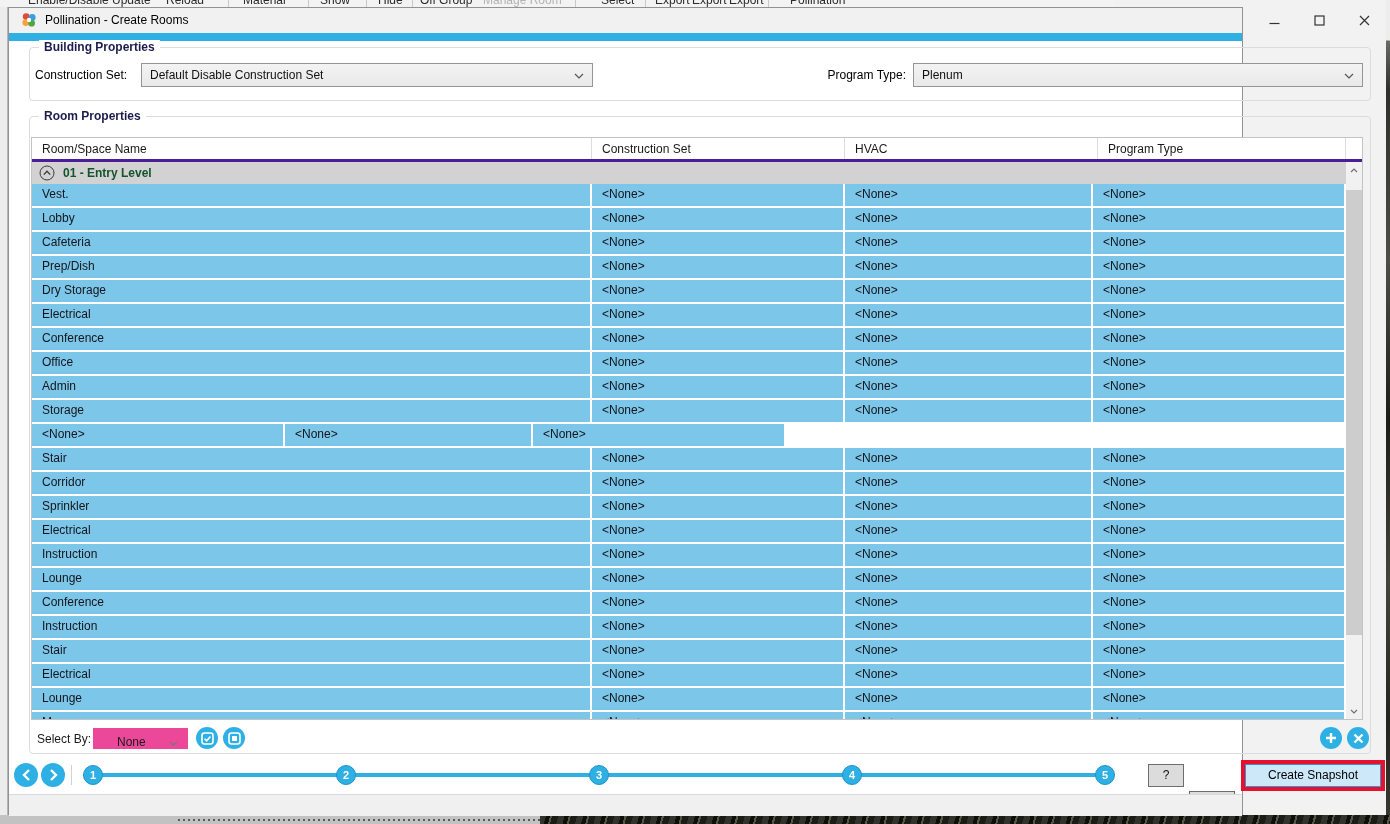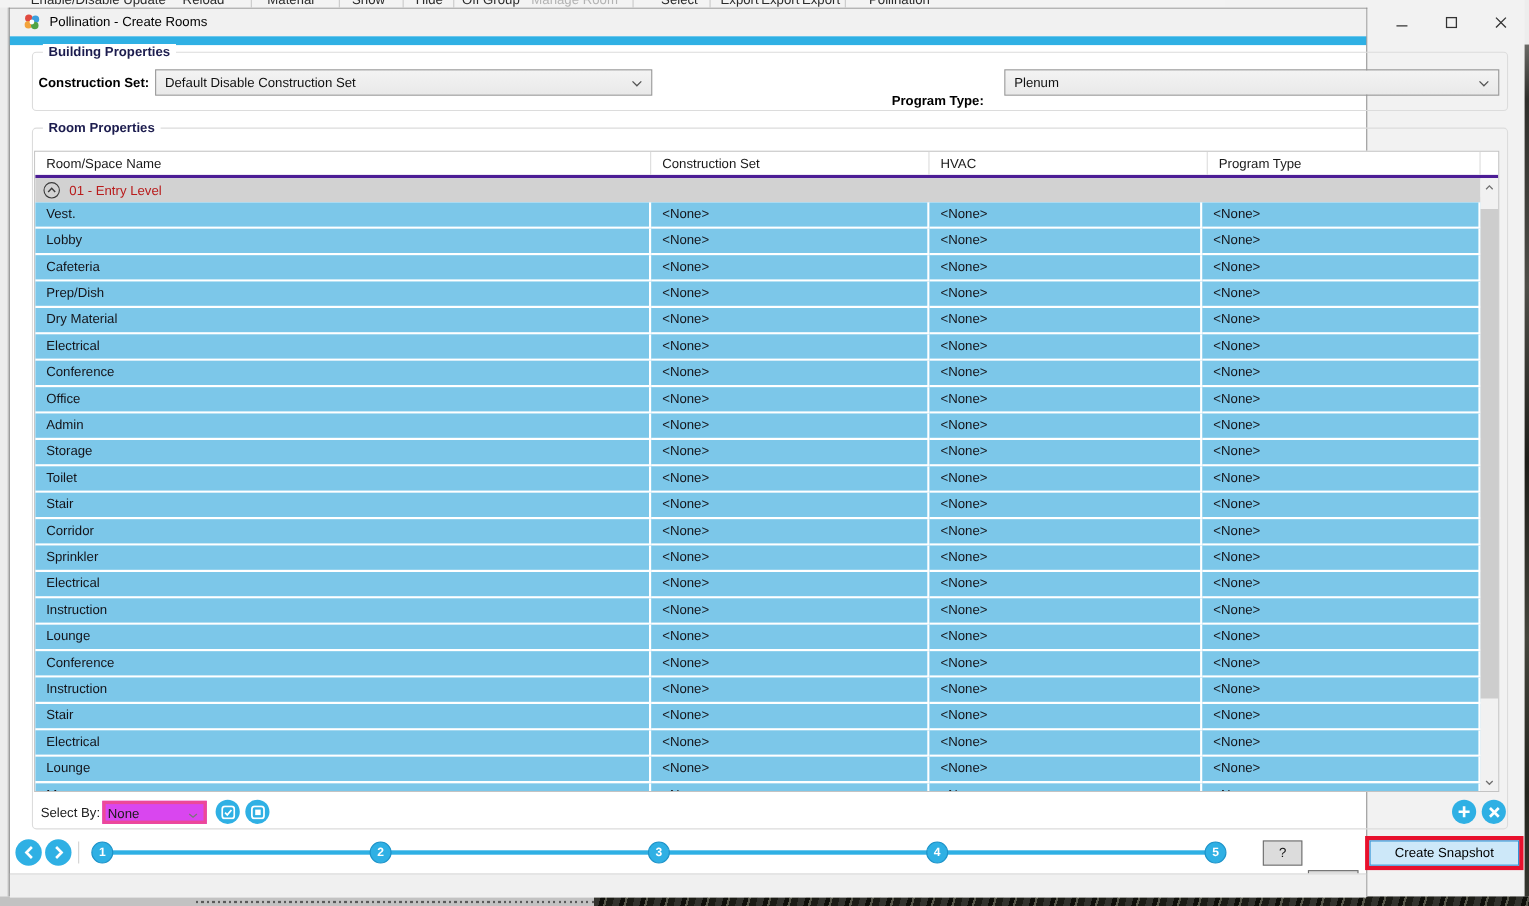--- a/index.html
+++ b/index.html
@@ -29,36 +29,36 @@
   .bluebar { left:0; top:25px; width:100%; height:8px; background:#2fb0e4; }
 
   fieldset,.fs { border:1px solid #dcdcdc; border-radius:4px; }
   .fs-legend { position:absolute; background:#fff; padding:0 5px; font-weight:bold; color:#1c1c4e; }
 
   .fs1 { left:20px; top:39px; width:1342px; height:54px; }
   .fs1-legend { left:30px; top:32px; }
   .fs2 { left:20px; top:108px; width:1342px; height:638px; }
   .fs2-legend { left:30px; top:101px; }
 
-  .fld-label { font-weight:bold; color:#000; }
+  .fld-label { font-weight:normal; color:#000; }
   .combo { background:linear-gradient(#f3f3f3,#e9e9e9); border:1px solid #959595; height:24px; line-height:22px;
            padding-left:8px; color:#111; }
   .combo .chev { position:absolute; right:8px; top:9px; }
-  .combo-sm { background:#d946ef; border:3px solid #ec4899; height:21px; line-height:19px; padding-left:2px; }
+  .combo-sm { background:#ec4899; border:5px solid #ec4899; height:21px; line-height:19px; padding-left:19px; }
   .combo-sm .chev { top:8px; right:5px; }
 
   
   .table { left:22px; top:129px; width:1332px; height:583px; border:1px solid #c3c3c3; background:#fff; overflow:hidden; }
   .thead { display:flex; height:24px; border-bottom:3px solid #4c1d95; background:#fff; }
   .th { line-height:23px; padding-left:10px; border-right:1px solid #dcdcdc; color:#1a1a1a; }
   .w-name { width:560px; } .w-cs { width:253px; } .w-pt { width:248px; } .w-hvac { width:253px; }
   .th-fill { width:16px; border-right:none; }
   .group-row { display:flex; align-items:center; height:22px; width:1314px; background:#d2d2d2; }
   .group-row svg { margin-left:7px; }
-  .group-row .glabel { margin-left:8px; color:#b91c1c; }
+  .group-row .glabel { margin-left:8px; color:#14532d;font-weight:bold; }
   .trow { display:flex; width:1314px; height:24px; background:#fff; }
   .trow.partial { height:8px; overflow:hidden; }
   .td { height:24px; line-height:21px; padding-left:10px; background:#7cc7e9; border-right:2px solid #fff;
         border-bottom:2px solid #fff; color:#14141a; overflow:hidden; white-space:nowrap; }
   .scrollbar { position:absolute; right:0; top:24px; width:16px; height:558px; background:#f1f1f1; }
   .sb-btn { position:absolute; left:0; width:16px; height:17px; display:flex; align-items:center; justify-content:center; background:#f1f1f1; }
   .sb-up { top:0; } .sb-down { bottom:0; }
   .sb-thumb { position:absolute; left:0; top:28px; width:16px; height:445px; background:#cdcdcd; }
 
   
@@ -145,21 +145,21 @@
 
   <div class="fs fs1 abs"></div>
   <span class="fs-legend fs1-legend">Building Properties</span>
   <span class="fld-label abs" style="left:26px;top:60px">Construction Set:</span>
   <div class="combo abs" style="left:132px;top:55px;width:452px">
     <span>Default Disable Construction Set</span>
     <svg class="chev" width="10" height="6">
         <path d="M1 1 L5 5 L9 1" stroke="#555" stroke-width="1.2" fill="none"></path>
       </svg>
   </div>
-  <span class="fld-label abs" style="left:790px;top:76px;width:107px;text-align:center">Program Type:</span>
+  <span class="fld-label abs" style="left:790px;top:60px;width:107px;text-align:right">Program Type:</span>
   <div class="combo abs" style="left:904px;top:55px;width:450px">
     <span>Plenum</span>
     <svg class="chev" width="10" height="6">
         <path d="M1 1 L5 5 L9 1" stroke="#555" stroke-width="1.2" fill="none"></path>
       </svg>
   </div>
 
   <div class="fs fs2 abs"></div>
   <span class="fs-legend fs2-legend">Room Properties</span>
 
@@ -197,21 +197,21 @@
           <div class="td w-pt">&lt;None&gt;</div>
           <div class="td w-hvac">&lt;None&gt;</div>
         </div>
         <div class="trow">
           <div class="td w-name">Prep/Dish</div>
           <div class="td w-cs">&lt;None&gt;</div>
           <div class="td w-pt">&lt;None&gt;</div>
           <div class="td w-hvac">&lt;None&gt;</div>
         </div>
         <div class="trow">
-          <div class="td w-name">Dry Material</div>
+          <div class="td w-name">Dry Storage</div>
           <div class="td w-cs">&lt;None&gt;</div>
           <div class="td w-pt">&lt;None&gt;</div>
           <div class="td w-hvac">&lt;None&gt;</div>
         </div>
         <div class="trow">
           <div class="td w-name">Electrical</div>
           <div class="td w-cs">&lt;None&gt;</div>
           <div class="td w-pt">&lt;None&gt;</div>
           <div class="td w-hvac">&lt;None&gt;</div>
         </div>
@@ -233,21 +233,20 @@
           <div class="td w-pt">&lt;None&gt;</div>
           <div class="td w-hvac">&lt;None&gt;</div>
         </div>
         <div class="trow">
           <div class="td w-name">Storage</div>
           <div class="td w-cs">&lt;None&gt;</div>
           <div class="td w-pt">&lt;None&gt;</div>
           <div class="td w-hvac">&lt;None&gt;</div>
         </div>
         <div class="trow">
-          <div class="td w-name">Toilet</div>
           <div class="td w-cs">&lt;None&gt;</div>
           <div class="td w-pt">&lt;None&gt;</div>
           <div class="td w-hvac">&lt;None&gt;</div>
         </div>
         <div class="trow">
           <div class="td w-name">Stair</div>
           <div class="td w-cs">&lt;None&gt;</div>
           <div class="td w-pt">&lt;None&gt;</div>
           <div class="td w-hvac">&lt;None&gt;</div>
         </div>

